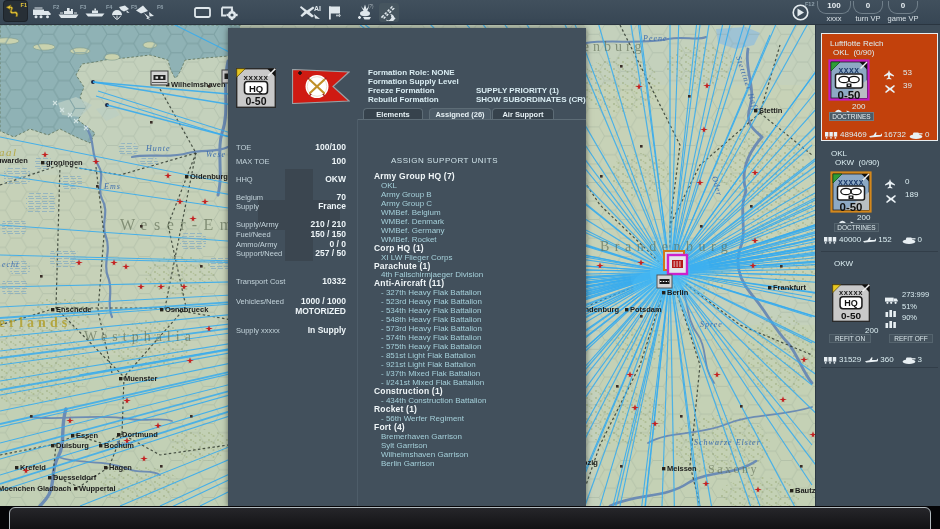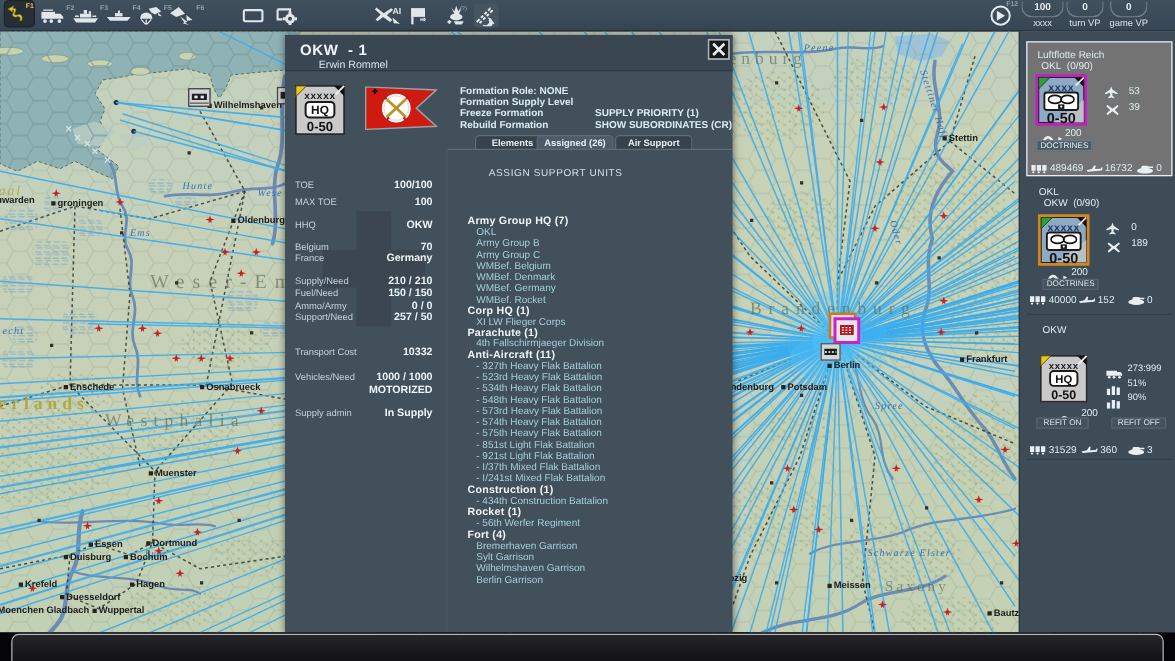--- a/index.html
+++ b/index.html
@@ -30,28 +30,28 @@
 .tab { position:absolute; top:80px; height:12px; background:#36424c; border:1px solid #5d6c76; border-bottom:none;
   border-radius:4px 4px 0 0; text-align:center; font-size:7.5px; font-weight:bold; color:#e6f0f4; line-height:12px; }
 .tab.on { background:#4d5c68; }
 #tabline { position:absolute; left:129px; top:91px; width:229px; height:1px; background:#5d6c76; }
 #vdiv { position:absolute; left:129px; top:91px; width:1px; height:387px; background:#323d47; border-right:1px solid #4e5d69; }
 #cross { position:absolute; left:30px; top:141px; width:82px; height:92px; }
 #cv { position:absolute; left:27px; top:0; width:28px; height:92px; background:#3b4650; }
 #ch { position:absolute; left:0; top:31px; width:82px; height:30px; background:#3b4650; }
 .sl { position:absolute; left:8px; font-size:7.5px; color:#c3d3da; }
 .sv { position:absolute; left:0px; width:118px; text-align:right; font-size:8.5px; font-weight:bold; color:#eef5f8; }
-#asut { position:absolute; left:163px; top:106px; font-size:8px; color:#cfe2e8; letter-spacing:0.5px; }
+#asut { position:absolute; left:163px; top:128px; font-size:8px; color:#cfe2e8; letter-spacing:0.5px; }
 #ulist { position:absolute; left:146px; top:144px; width:210px; }
 .lh { font-size:8.5px; font-weight:bold; color:#f0f6f8; height:8.96px; line-height:9px; letter-spacing:0.2px; }
 .li { font-size:8px; color:#a5d0da; height:8.96px; line-height:9px; padding-left:7px; }
 
 #sidebar { position:absolute; left:815px; top:25px; width:125px; height:481px; background:#3e4c58;
   border-left:1px solid #2c3843; }
-.card1 { position:absolute; left:5px; top:8px; width:117px; height:108px; background:#737373;
+.card1 { position:absolute; left:5px; top:8px; width:117px; height:108px; background:#c2410c;
   border:1.5px solid #e8eef1; }
 .card2 { position:absolute; left:5px; top:118px; width:117px; height:109px; border-bottom:1px solid #323e49; }
 .card3 { position:absolute; left:5px; top:230px; width:117px; height:113px; border-bottom:1px solid #323e49; }
 .ct1, .ct2 { position:absolute; font-size:8px; color:#dceef2; }
 .irow { position:absolute; }
 .ival { position:absolute; font-size:8px; color:#dceef2; }
 .ival2 { position:absolute; font-size:8px; color:#dceef2; }
 .ival3 { position:absolute; font-size:7.5px; color:#dceef2; }
 .dbtn { position:absolute; height:9px; background:#4c5b66; border:1px solid #6d7d87; font-size:6.5px;
   color:#e8f0f3; text-align:center; line-height:8px; }
@@ -564,28 +564,20 @@
         <div class="pv">0</div>
       </div>
       <div class="plab" style="left:845px;width:46px">turn VP</div>
  <div class="pill" style="left:888px;width:30px">
         <div class="pv">0</div>
       </div>
       <div class="plab" style="left:880px;width:46px">game VP</div>
 </div>
 
 <div id="dialog">
- <div id="dhead">
-   <div id="dtitle">OKW&nbsp;&nbsp;- 1</div>
-   <div id="dsub">Erwin Rommel</div>
-   <div id="dclose"><svg width="18" height="17" viewBox="0 0 18 17">
-     <rect x="0.8" y="0.8" width="16.4" height="15.4" fill="#16191c" stroke="#aab4ba" stroke-width="1.4"></rect>
-     <path d="M4.5,4 L13.5,13 M13.5,4 L4.5,13" stroke="#e8eef2" stroke-width="2"></path>
-          </svg></div>
- </div>
  <div style="position:absolute;left:8px;top:40px"><svg width="40" height="40" viewBox="0 0 40 40">
 <rect x="0.7" y="0.7" width="38.6" height="38.6" fill="#c9c9c9" stroke="#2a2a2a" stroke-width="1.4"></rect>
 <path d="M0.7,0.7 h8.5 l-8.5,8.5 Z" fill="#e8c820" stroke="#5a4a10" stroke-width="0.8"></path>
 <path d="M39.3,0.7 h-8 l8,8 Z" fill="#111"></path>
           <path d="M39.3,0.7 l-7,7" stroke="#eee" stroke-width="1.6"></path>
 <text x="20" y="11.5" text-anchor="middle" style="font-family:Liberation Sans,sans-serif;font-weight:bold;font-size:8px;letter-spacing:0.6px" fill="#1b1b1b">xxxxx</text>
 <rect x="8.5" y="13.5" width="23" height="12.5" rx="3" fill="#fff" stroke="#1b1b1b" stroke-width="1.6"></rect>
 <text x="20" y="23.6" text-anchor="middle" style="font-family:Liberation Sans,sans-serif;font-weight:bold;font-size:9.5px" fill="#111">HQ</text>
 <text x="20" y="37" text-anchor="middle" style="font-family:Liberation Sans,sans-serif;font-weight:bold;font-size:10.5px" fill="#111">0-50</text>
 </svg></div>
@@ -601,53 +593,53 @@
             <path d="M17.2,10.2 l-1.6,-1.6 M30.8,25 l1.8,1.8 M32.8,10.2 l1.6,-1.6 M19.2,25 l-1.8,1.8"></path>
           </g>
 <path d="M6,4 h4 M8,2 v4" stroke="#111" stroke-width="1.6"></path>
 </svg></div>
  <div class="finfo" style="left:140px;top:40px">Formation Role: NONE</div>
  <div class="finfo" style="left:140px;top:49px">Formation Supply Level</div>
  <div class="finfo" style="left:140px;top:58px">Freeze Formation</div>
  <div class="finfo" style="left:140px;top:67px">Rebuild Formation</div>
  <div class="finfo" style="left:248px;top:58px">SUPPLY PRIORITY (1)</div>
  <div class="finfo" style="left:248px;top:67px">SHOW SUBORDINATES (CR)</div>
- <div class="tab" style="left:152px;width:60px">Elements</div>
+ <div class="tab" style="left:135px;width:60px">Elements</div>
  <div class="tab on" style="left:201px;width:62px">Assigned (26)</div>
  <div class="tab" style="left:264px;width:62px">Air Support</div>
  <div id="tabline"></div>
  <div id="vdiv"></div>
  <div id="cross">
         <div id="cv"></div>
         <div id="ch"></div>
       </div>
  <div class="sl" style="top:115px">TOE</div>
 <div class="sv" style="top:114px">100/100</div>
 <div class="sl" style="top:129px">MAX TOE</div>
 <div class="sv" style="top:128px">100</div>
 <div class="sl" style="top:147px">HHQ</div>
 <div class="sv" style="top:146px">OKW</div>
 <div class="sl" style="top:165px">Belgium</div>
 <div class="sv" style="top:164px">70</div>
-<div class="sl" style="top:174px">France</div>
-<div class="sv" style="top:173px">Germany</div>
-<div class="sl" style="top:192px">Supply/Need</div>
+<div class="sl" style="top:174px">Supply</div>
+<div class="sv" style="top:173px">France</div>
+<div class="sl" style="top:192px">Supply/Army</div>
 <div class="sv" style="top:191px">210 / 210</div>
 <div class="sl" style="top:202px">Fuel/Need</div>
 <div class="sv" style="top:201px">150 / 150</div>
 <div class="sl" style="top:212px">Ammo/Army</div>
 <div class="sv" style="top:211px">0 / 0</div>
 <div class="sl" style="top:221px">Support/Need</div>
 <div class="sv" style="top:220px">257 / 50</div>
 <div class="sl" style="top:249px">Transport Cost</div>
 <div class="sv" style="top:248px">10332</div>
 <div class="sl" style="top:269px">Vehicles/Need</div>
 <div class="sv" style="top:268px">1000 / 1000</div>
 <div class="sv" style="top:278px">MOTORIZED</div>
-<div class="sl" style="top:298px">Supply admin</div>
+<div class="sl" style="top:298px">Supply xxxxx</div>
 <div class="sv" style="top:297px">In Supply</div>
  <div id="asut">ASSIGN SUPPORT UNITS</div>
  <div id="ulist">
 <div class="lh">Army Group HQ (7)</div>
 <div class="li">OKL</div>
 <div class="li">Army Group B</div>
 <div class="li">Army Group C</div>
 <div class="li">WMBef. Belgium</div>
 <div class="li">WMBef. Denmark</div>
 <div class="li">WMBef. Germany</div>

